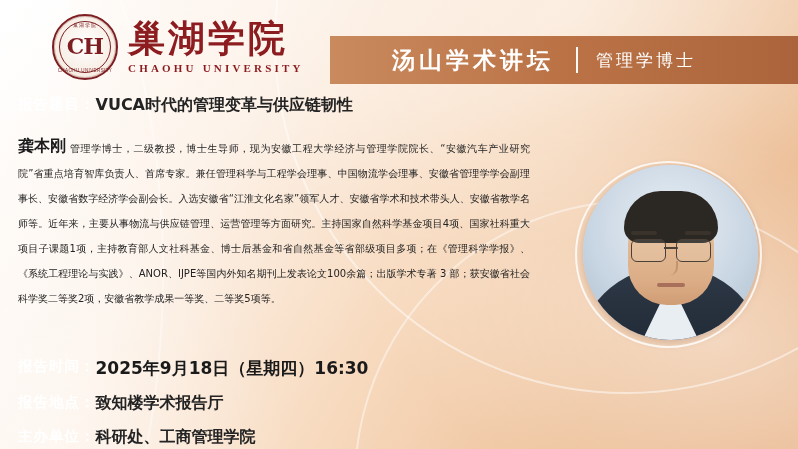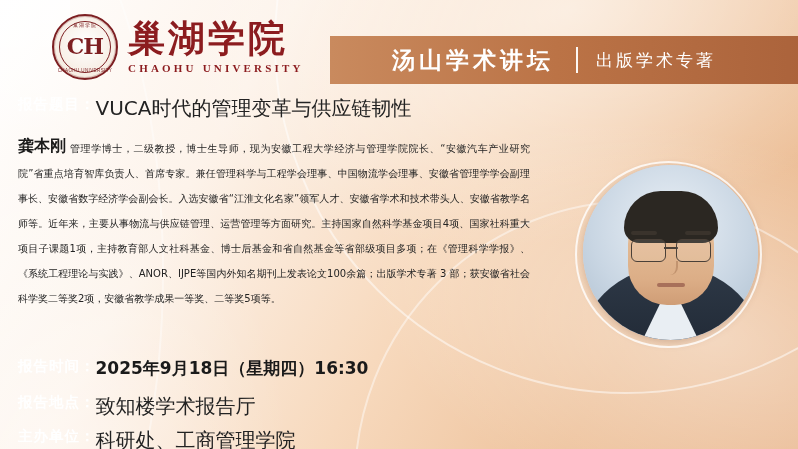--- a/index.html
+++ b/index.html
@@ -175,22 +175,22 @@
     color: #ffffff;
     font-size: 14.5px;
     font-weight: bold;
     letter-spacing: 1px;
     white-space: nowrap;
     flex: 0 0 auto;
     font-family: "DejaVu Sans", sans-serif;
   }
   .value-dark {
     color: #232323;
-    font-size: 20px;
-    font-weight: normal;
+    font-size: 16px;
+    font-weight: bold;
     font-family: "DejaVu Sans", sans-serif;
   }
   .row-topic { left: 18px; top: 95px; }
   .speaker-name {
     color: #1c1c1c;
     font-size: 16px;
     font-weight: bold;
     font-family: "DejaVu Sans", sans-serif;
     margin-right: 4px;
   }
@@ -353,21 +353,21 @@
       </div>
       <div class="school-names">
         <div class="school-cn">巢湖学院</div>
         <div class="school-en">CHAOHU UNIVERSITY</div>
       </div>
     </div>
 
     <div class="title-banner">
       <div class="banner-main">汤山学术讲坛</div>
       <div class="banner-div"></div>
-      <div class="banner-sub">出版学术专著</div>
+      <div class="banner-sub">管理学博士</div>
     </div>
   </div>
 
   <div class="row row-topic">
     <span class="label">报告题目：</span>
     <span class="value-dark">VUCA时代的管理变革与供应链韧性</span>
   </div>
 
   <div class="bio-block">
     <span class="speaker-name bio-head">龚本刚</span>

